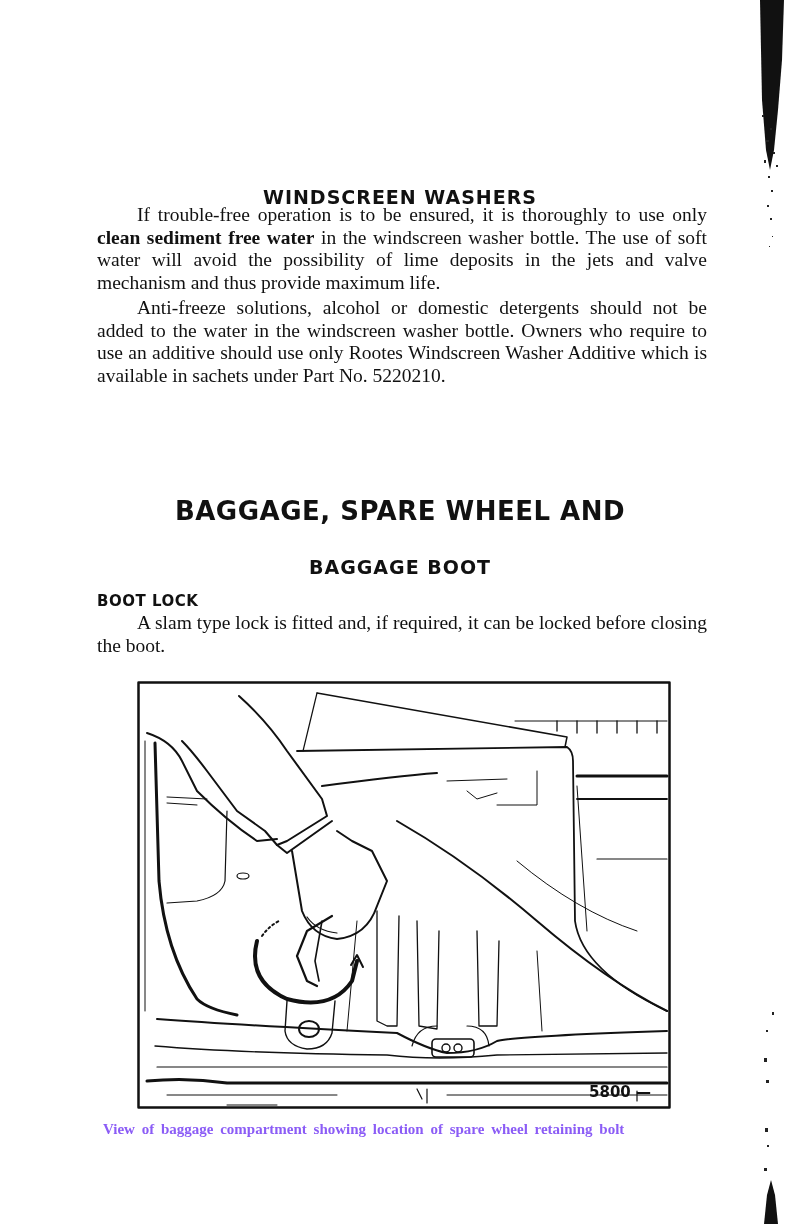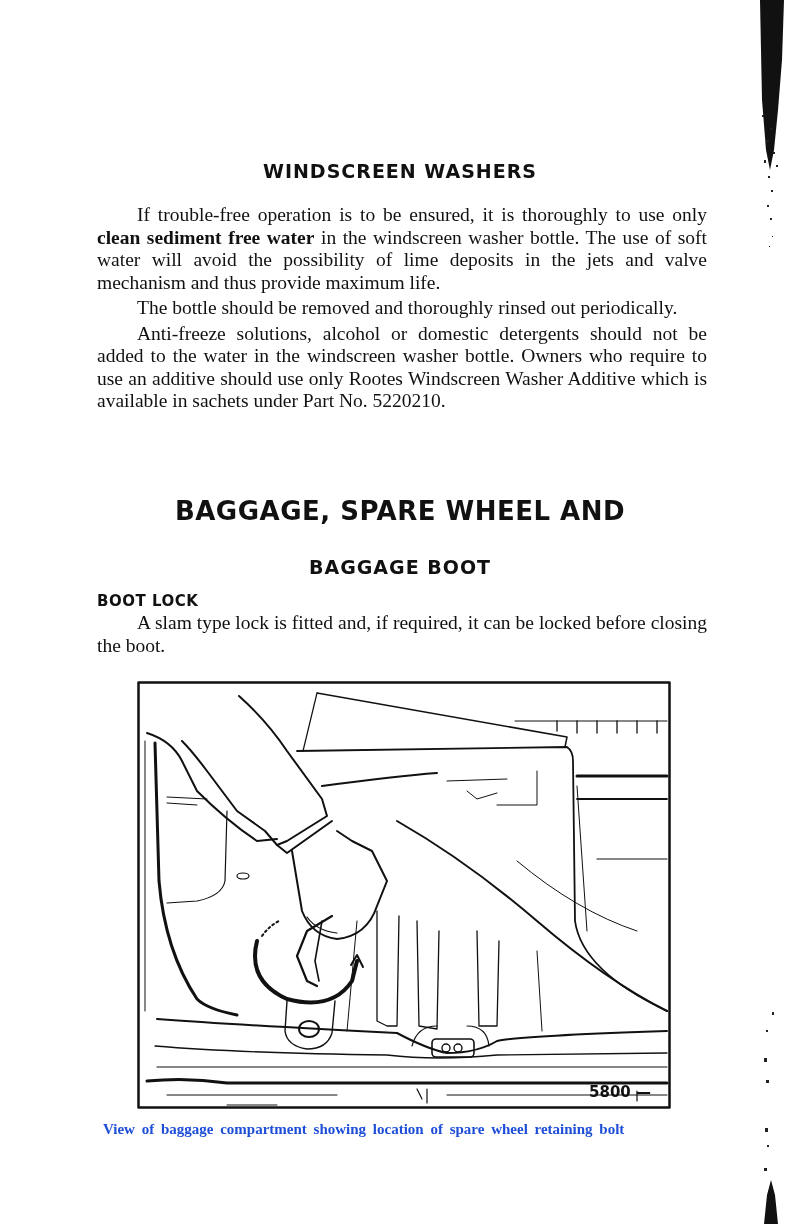--- a/index.html
+++ b/index.html
@@ -8,39 +8,39 @@
 
   .edge-streak { position: absolute; right: 0; width: 60px; }
   .edge-top { top: 0; height: 300px; }
   .edge-bottom { bottom: 0; height: 224px; }
 
   .header { position: absolute; left: 93px; top: 98px; width: 612px; height: 24px; }
   .page-num { position: absolute; left: 2px; top: 0; font-family: "Liberation Serif", serif; font-style: italic; font-size: 20px; color: #111; }
   .header-rule { position: absolute; left: 0; top: 22px; width: 612px; height: 2px; background: #111; }
 
   .section-title { position: absolute; left: 0; width: 800px; text-align: center; font-family: "DejaVu Sans", sans-serif; font-weight: bold; color: #111; }
-  .t-windscreen { top: 160px; font-size: 19px; letter-spacing: 1px; }
+  .t-windscreen { top: 186px; font-size: 19px; letter-spacing: 1px; }
   .t-baggage-1 { top: 496px; font-size: 26px; font-weight: 900; letter-spacing: 0.5px; }
   .t-baggage-2 { top: 513px; font-size: 26px; font-weight: 900; letter-spacing: 0.5px; }
   .t-boot { top: 556px; font-size: 19px; letter-spacing: 1px; }
 
   .body-text { position: absolute; left: 97px; width: 610px; font-family: "Liberation Serif", serif; font-size: 19.5px; line-height: 22.5px; text-align: justify; color: #111; }
   .body-text p { margin: 0; text-indent: 40px; }
   .body-text p + p { margin-top: 3px; }
   .body-text b { font-weight: bold; }
   .bt-1 { top: 204px; }
   .bt-2 { top: 612px; }
 
   .subhead { position: absolute; left: 97px; top: 592px; font-family: "DejaVu Sans", sans-serif; font-weight: bold; font-size: 15px; letter-spacing: 0.5px; color: #111; }
 
   .figure { position: absolute; left: 137px; top: 681px; width: 534px; height: 428px; }
   .figure svg { width: 534px; height: 428px; display: block; }
   .fig-num { position: absolute; right: 20px; bottom: 8px; font-family: "DejaVu Sans", sans-serif; font-weight: bold; font-size: 15px; color: #111; }
 
-  .caption { position: absolute; left: 103px; top: 1121px; width: 610px; font-family: "Liberation Serif", serif; font-weight: bold; font-size: 15px; word-spacing: 3px; color: #1d4ed8; }
+  .caption { position: absolute; left: 103px; top: 1121px; width: 610px; font-family: "Liberation Serif", serif; font-weight: bold; font-size: 15px; word-spacing: 3px; color: #8b5cf6; }
 </style>
 </head>
 <body>
 
 <div class="page">
 
   <svg class="edge-streak edge-top" viewBox="0 0 60 300">
     <path d="M20 0 L44 0 L42 60 L38 110 L34 150 L30 170 L26 150 L22 100 Z" fill="#111"></path>
     <g fill="#222">
       <rect x="22" y="115" width="2" height="2"></rect>
@@ -68,21 +68,20 @@
       <rect x="24" y="168" width="3" height="3"></rect>
     </g>
     <path d="M24 224 L38 224 L35 195 L31 180 L27 195 Z" fill="#111"></path>
   </svg>
 
 
   <div class="section-title t-windscreen">WINDSCREEN WASHERS</div>
 
   <div class="body-text bt-1">
     <p><span>If trouble-free operation is to be ensured, it is thoroughly to use only </span><b>clean sediment free water</b><span> in the windscreen washer bottle. The use of soft water will avoid the possibility of lime deposits in the jets and valve mechanism and thus provide maximum life.</span></p>
-    <p>The bottle should be removed and thoroughly rinsed out periodically.</p>
     <p>Anti-freeze solutions, alcohol or domestic detergents should not be added to the water in the windscreen washer bottle.  Owners who require to use an additive should use only Rootes Windscreen Washer Additive which is available in sachets under Part No. 5220210.</p>
   </div>
 
   <div class="section-title t-baggage-1">BAGGAGE, SPARE WHEEL AND</div>
   <div class="section-title t-boot">BAGGAGE BOOT</div>
 
   <div class="subhead">BOOT LOCK</div>
   <div class="body-text bt-2">
     <p>A slam type lock is fitted and, if required, it can be locked before closing the boot.</p>
   </div>

